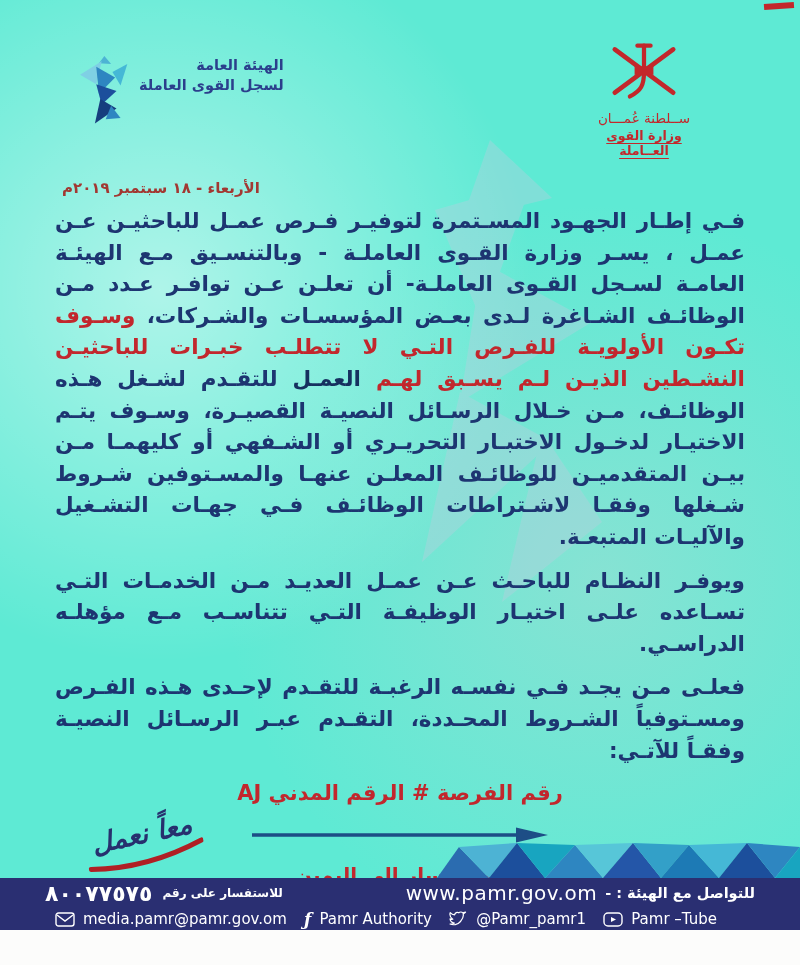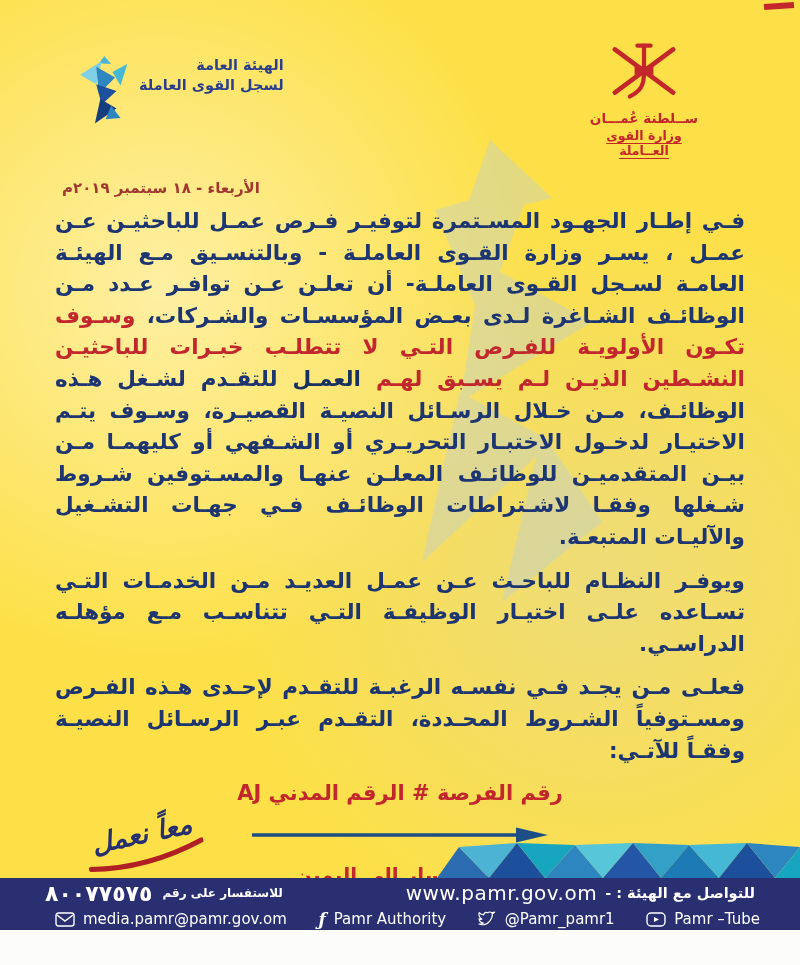--- a/index.html
+++ b/index.html
@@ -1,19 +1,19 @@
 <!DOCTYPE html>
 <html lang="ar"><head>
 <meta charset="utf-8">
 <style>
   html,body{margin:0;padding:0;}
   .page{
     position:relative;
     width:800px;height:965px;
-    background:#fde047;
+    background:#5eead4;
     overflow:hidden;
     font-family:"DejaVu Sans", sans-serif;
   }
   
   .page::before{
     content:"";position:absolute;inset:0;
     background:
       radial-gradient(circle at 20% 30%, rgba(255,255,255,.5), transparent 40%),
       radial-gradient(circle at 75% 60%, rgba(210,212,210,.35), transparent 45%);
     pointer-events:none;
@@ -23,21 +23,21 @@
 
   
   .logo-left{position:absolute;left:76px;top:40px;display:flex;align-items:flex-start;gap:9px;}
   .logo-left .txt{padding-top:16px;}
   .logo-left .ar{color:#2b3f8c;font-size:14.5px;font-weight:bold;direction:rtl;text-align:right;line-height:1.35;}
   .logo-left .en{color:#2e6db4;font-size:11.5px;font-weight:bold;line-height:1.3;margin-top:5px;}
   .title-center{position:absolute;left:60px;right:10px;top:58px;text-align:center;direction:rtl;}
   .title-main{color:#2a3e8d;font-size:41px;font-weight:bold;letter-spacing:1px;}
   .title-sub{color:#2a3e8d;font-size:31px;font-weight:bold;margin-top:16px;}
   .logo-right{position:absolute;right:96px;top:40px;width:120px;text-align:center;}
-  .logo-right .l1{color:#c3272b;font-size:13.5px;font-weight:bold;margin-top:2px;}
+  .logo-right .l1{color:#c3272b;font-size:13.5px;font-weight:normal;margin-top:2px;}
   .logo-right .l2{color:#c3272b;font-size:12.5px;font-weight:bold;margin-top:2px;text-decoration:underline;text-underline-offset:3px;}
 
   
   .date-line{position:absolute;left:62px;top:179px;color:#a23832;font-size:15px;font-weight:bold;direction:rtl;}
   .body-text{position:absolute;left:55px;right:55px;top:205px;direction:rtl;color:#1d3571;
              font-weight:bold;font-size:21.5px;line-height:1.47;text-align:justify;}
   .body-text p{margin:0 0 12px 0;}
   .red-t{color:#c2272d;}
   .navy-t{color:#16305f;}
   .sms-block{text-align:center;margin-top:8px;}
@@ -53,21 +53,21 @@
   
   .mosaic{position:absolute;right:0;top:843px;line-height:0;}
   .footer-bar{position:absolute;left:0;right:0;top:878px;height:52px;background:#2a2f72;color:#fff;}
   .f-row1{display:flex;direction:rtl;justify-content:space-between;align-items:center;padding:3px 45px 0 45px;height:24px;}
   .f-contact{display:flex;align-items:center;gap:8px;direction:rtl;}
   .f-contact .lbl{font-size:14.5px;font-weight:bold;}
   .f-contact .url{font-size:20px;direction:ltr;letter-spacing:.5px;text-align:center;}
   .f-inquiry{display:flex;align-items:center;gap:10px;direction:rtl;}
   .f-inquiry .lbl{font-size:12px;font-weight:bold;text-align:center;}
   .f-inquiry .num{font-size:22px;font-weight:bold;letter-spacing:2px;}
-  .f-row2{display:flex;direction:ltr;justify-content:space-between;align-items:center;padding:2px 40px 0 55px;height:24px;}
+  .f-row2{display:flex;direction:ltr;justify-content:space-between;align-items:center;padding:2px 83px 0 55px;height:24px;}
   .f-item{display:flex;align-items:center;gap:8px;font-size:15px;}
   .f-item svg{display:block;}
   .fb-glyph{font-family:"DejaVu Serif", serif;font-style:italic;font-weight:bold;font-size:17px;line-height:1;}
   .bottom-strip{position:absolute;left:0;right:0;top:930px;height:35px;background:#fcfcfb;}
 </style>
 </head>
 <body>
 
 <div class="page">
 

